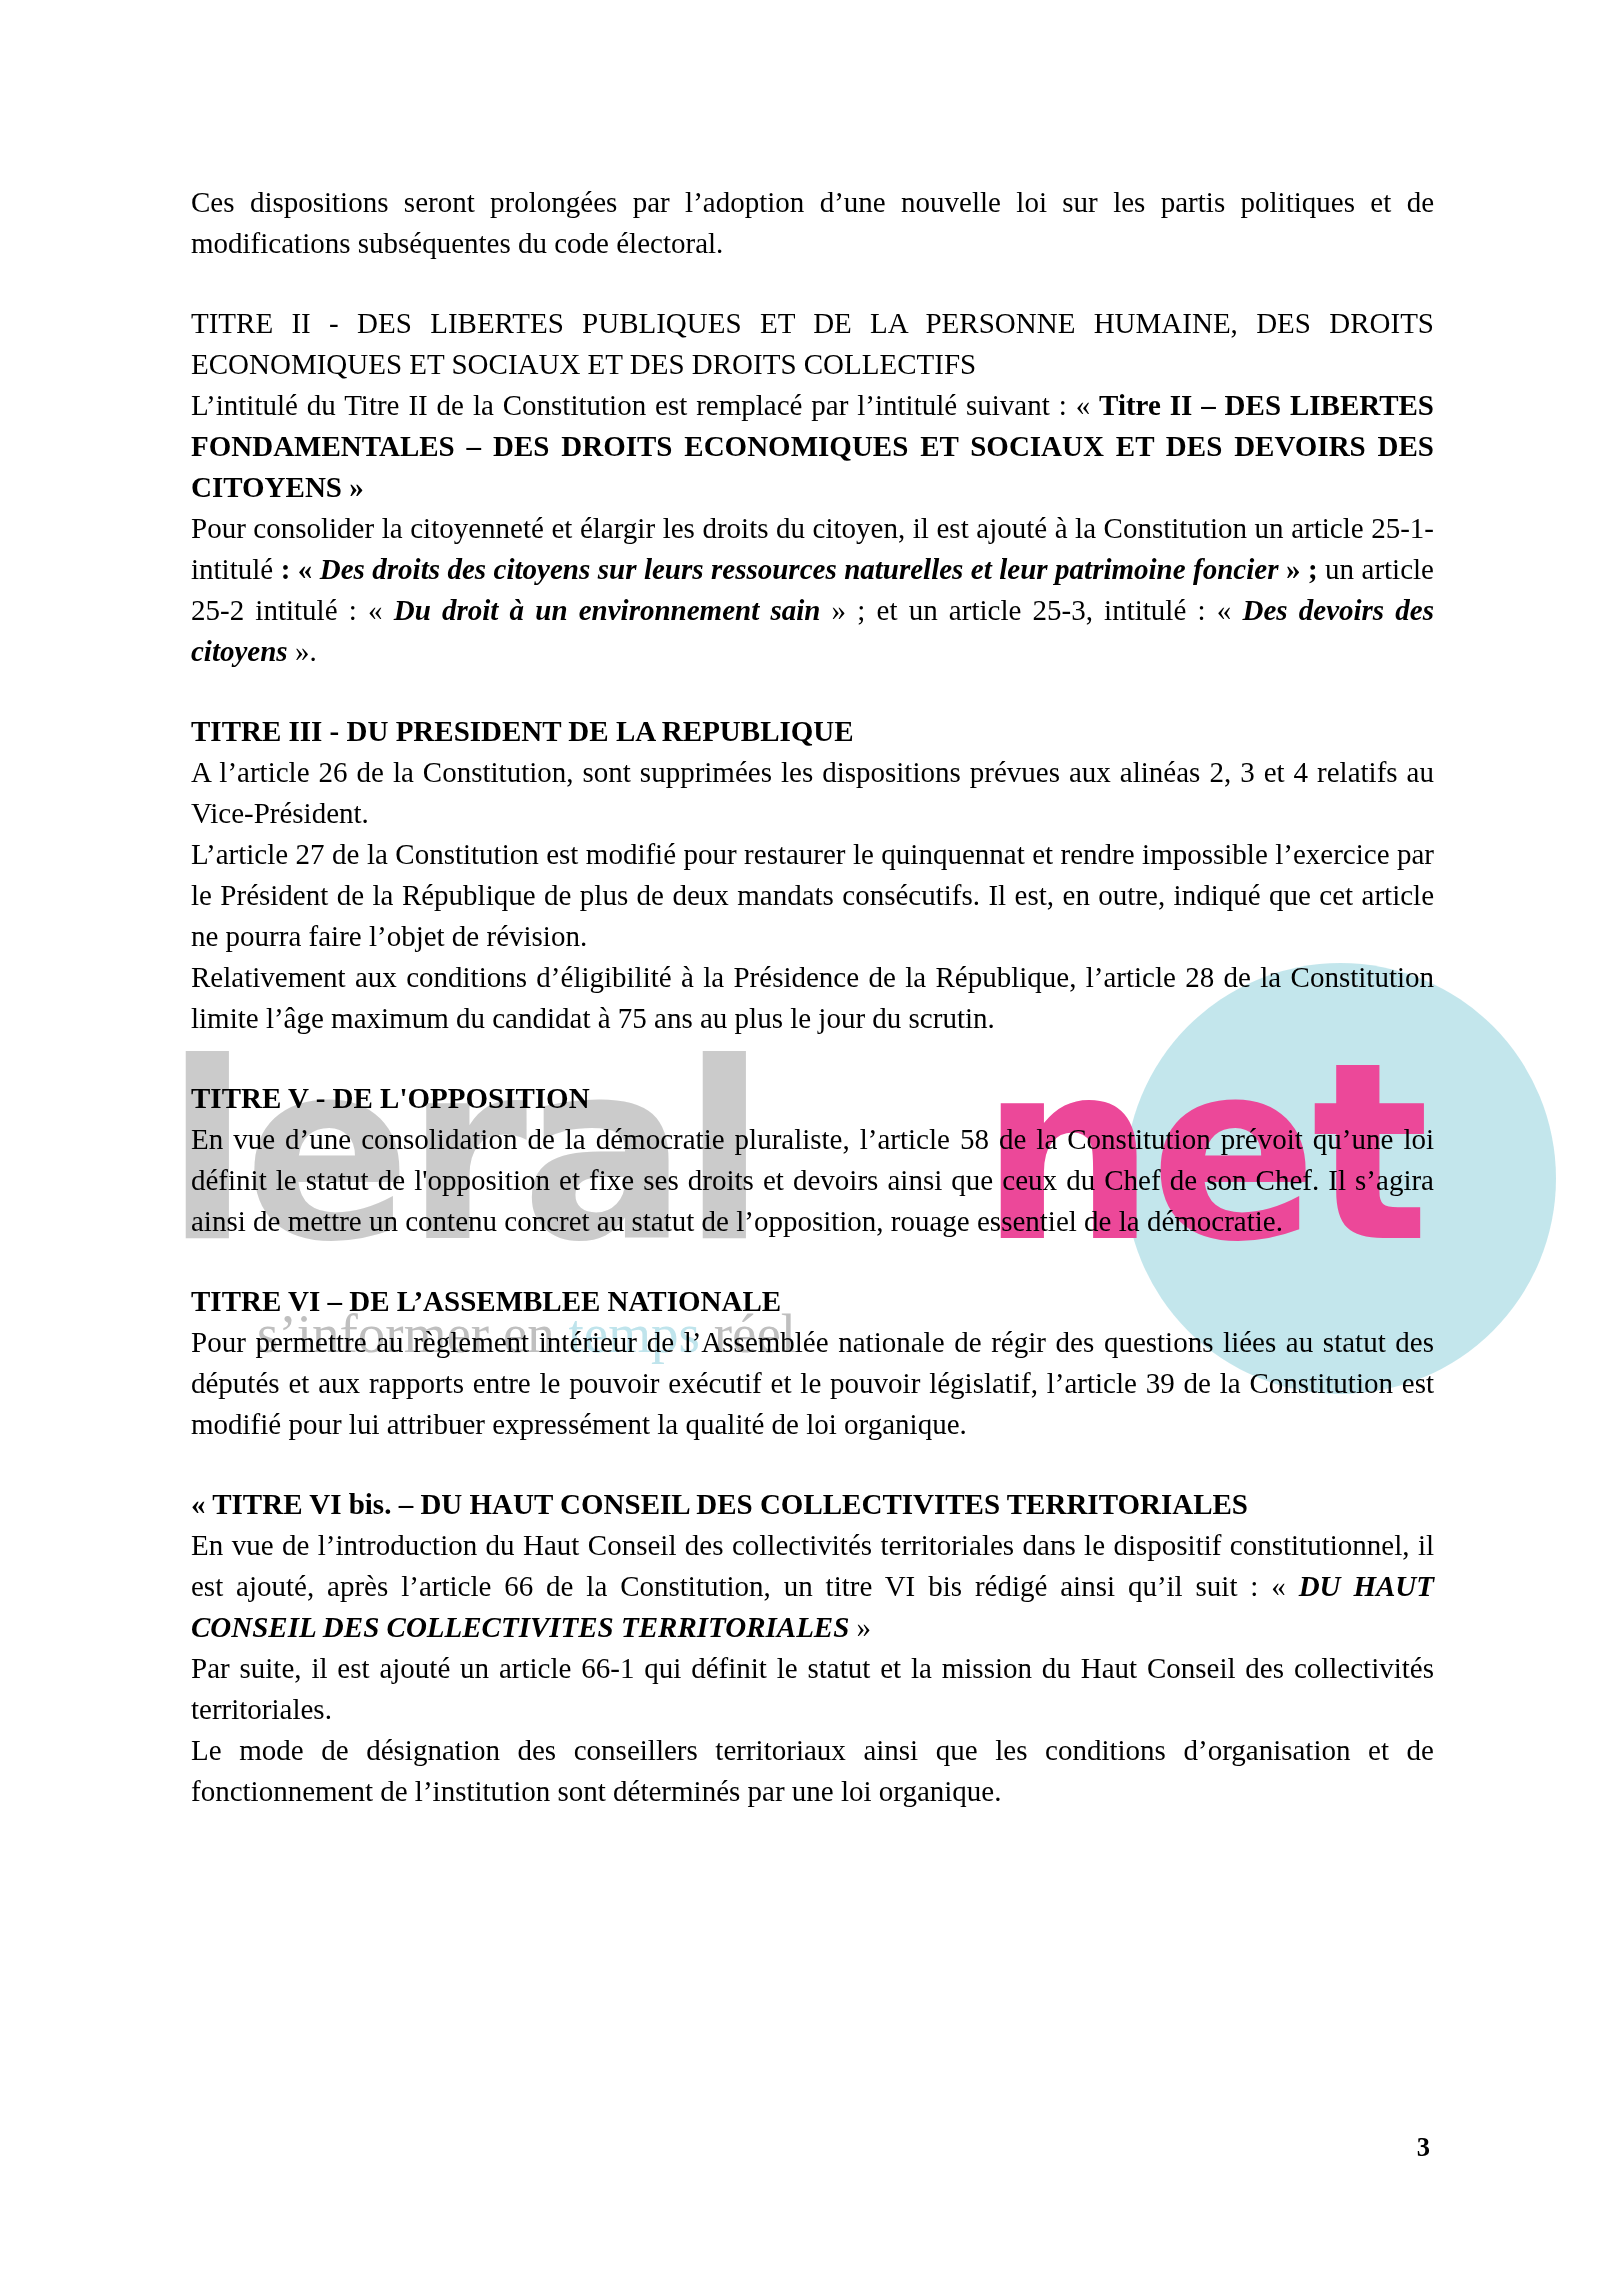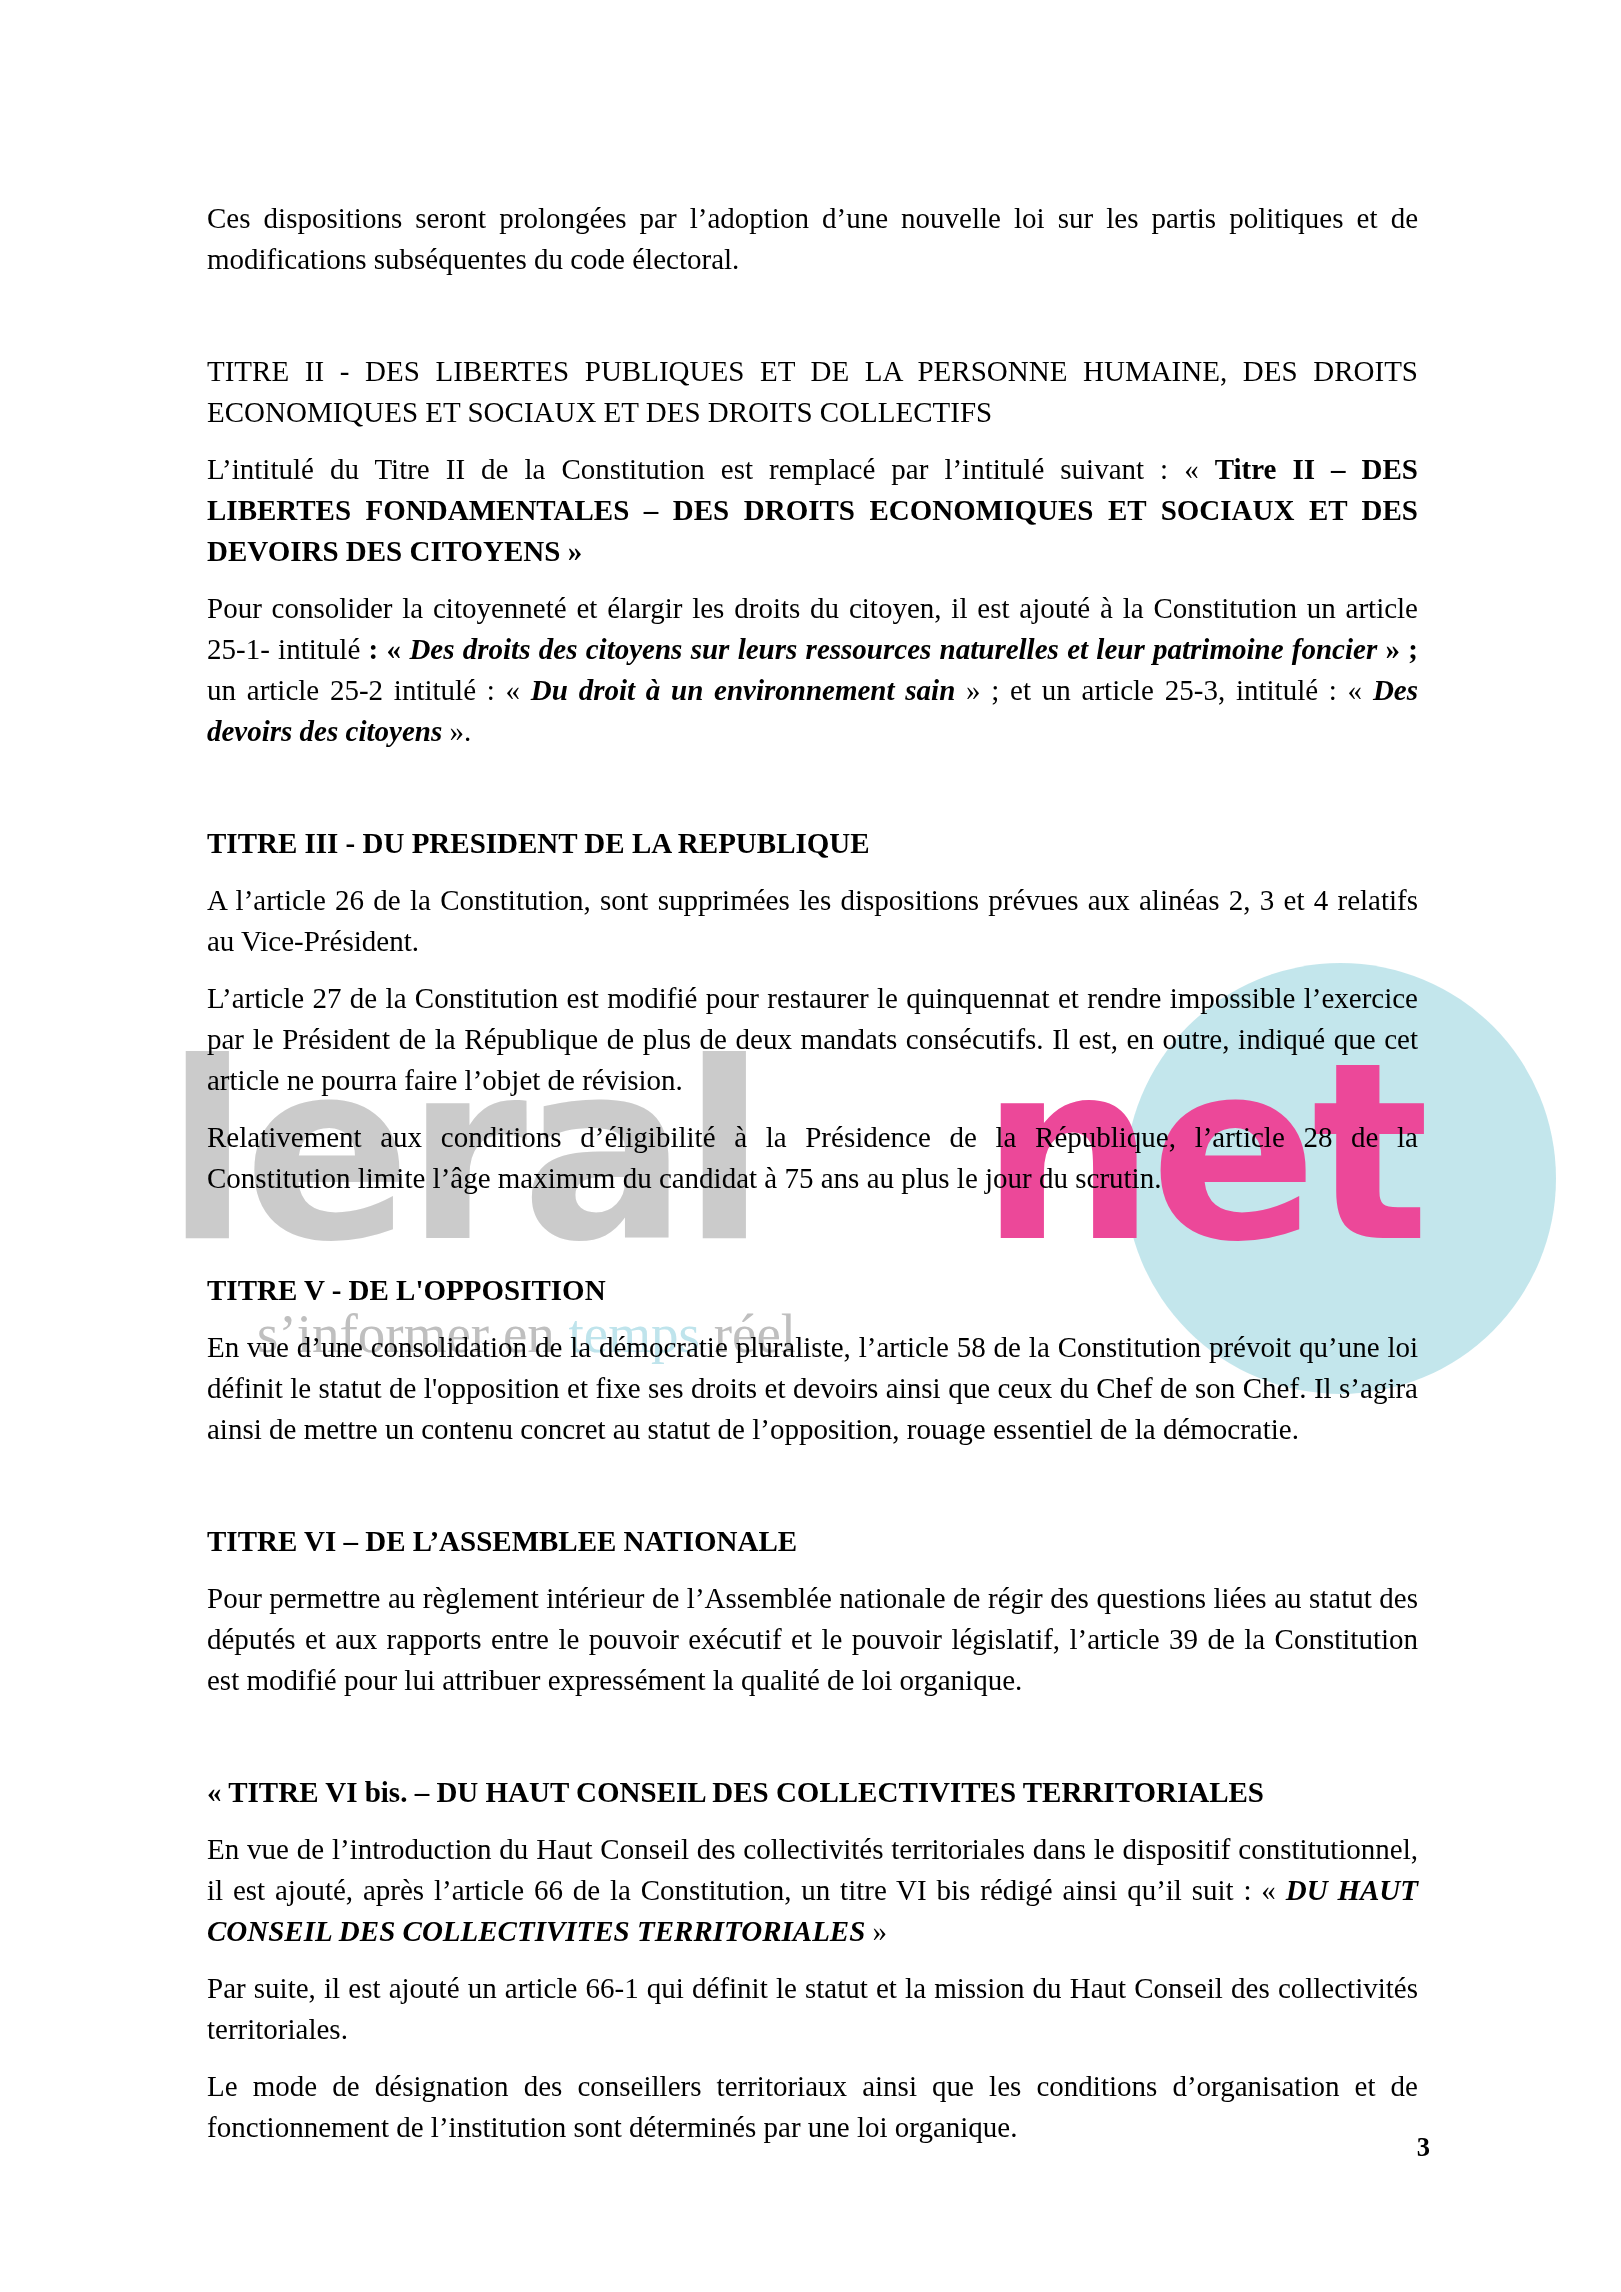--- a/index.html
+++ b/index.html
@@ -81,21 +81,21 @@
     top: 182px;
     width: 1243px;
     z-index: 2;
     font-size: 29px;
     line-height: 41px;
     color: #000000;
     text-align: justify;
     text-justify: inter-word;
   }
   .content p {
-    margin: 16px;
+    margin: 0;
   }
   .para {
     text-align: justify;
   }
   .head {
     font-weight: bold;
     text-align: justify;
   }
   .spacer-md { height: 39px; }
 

